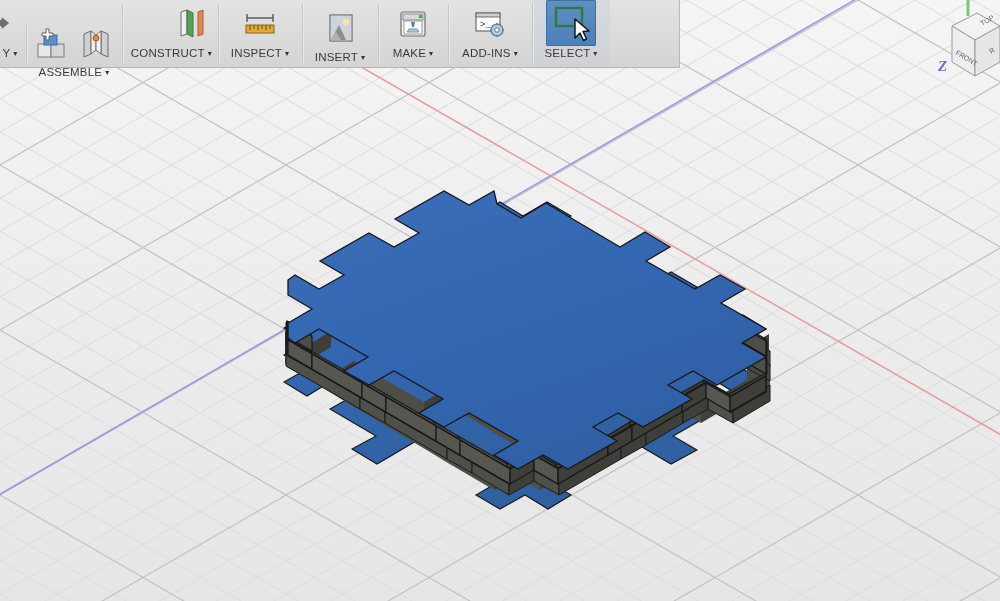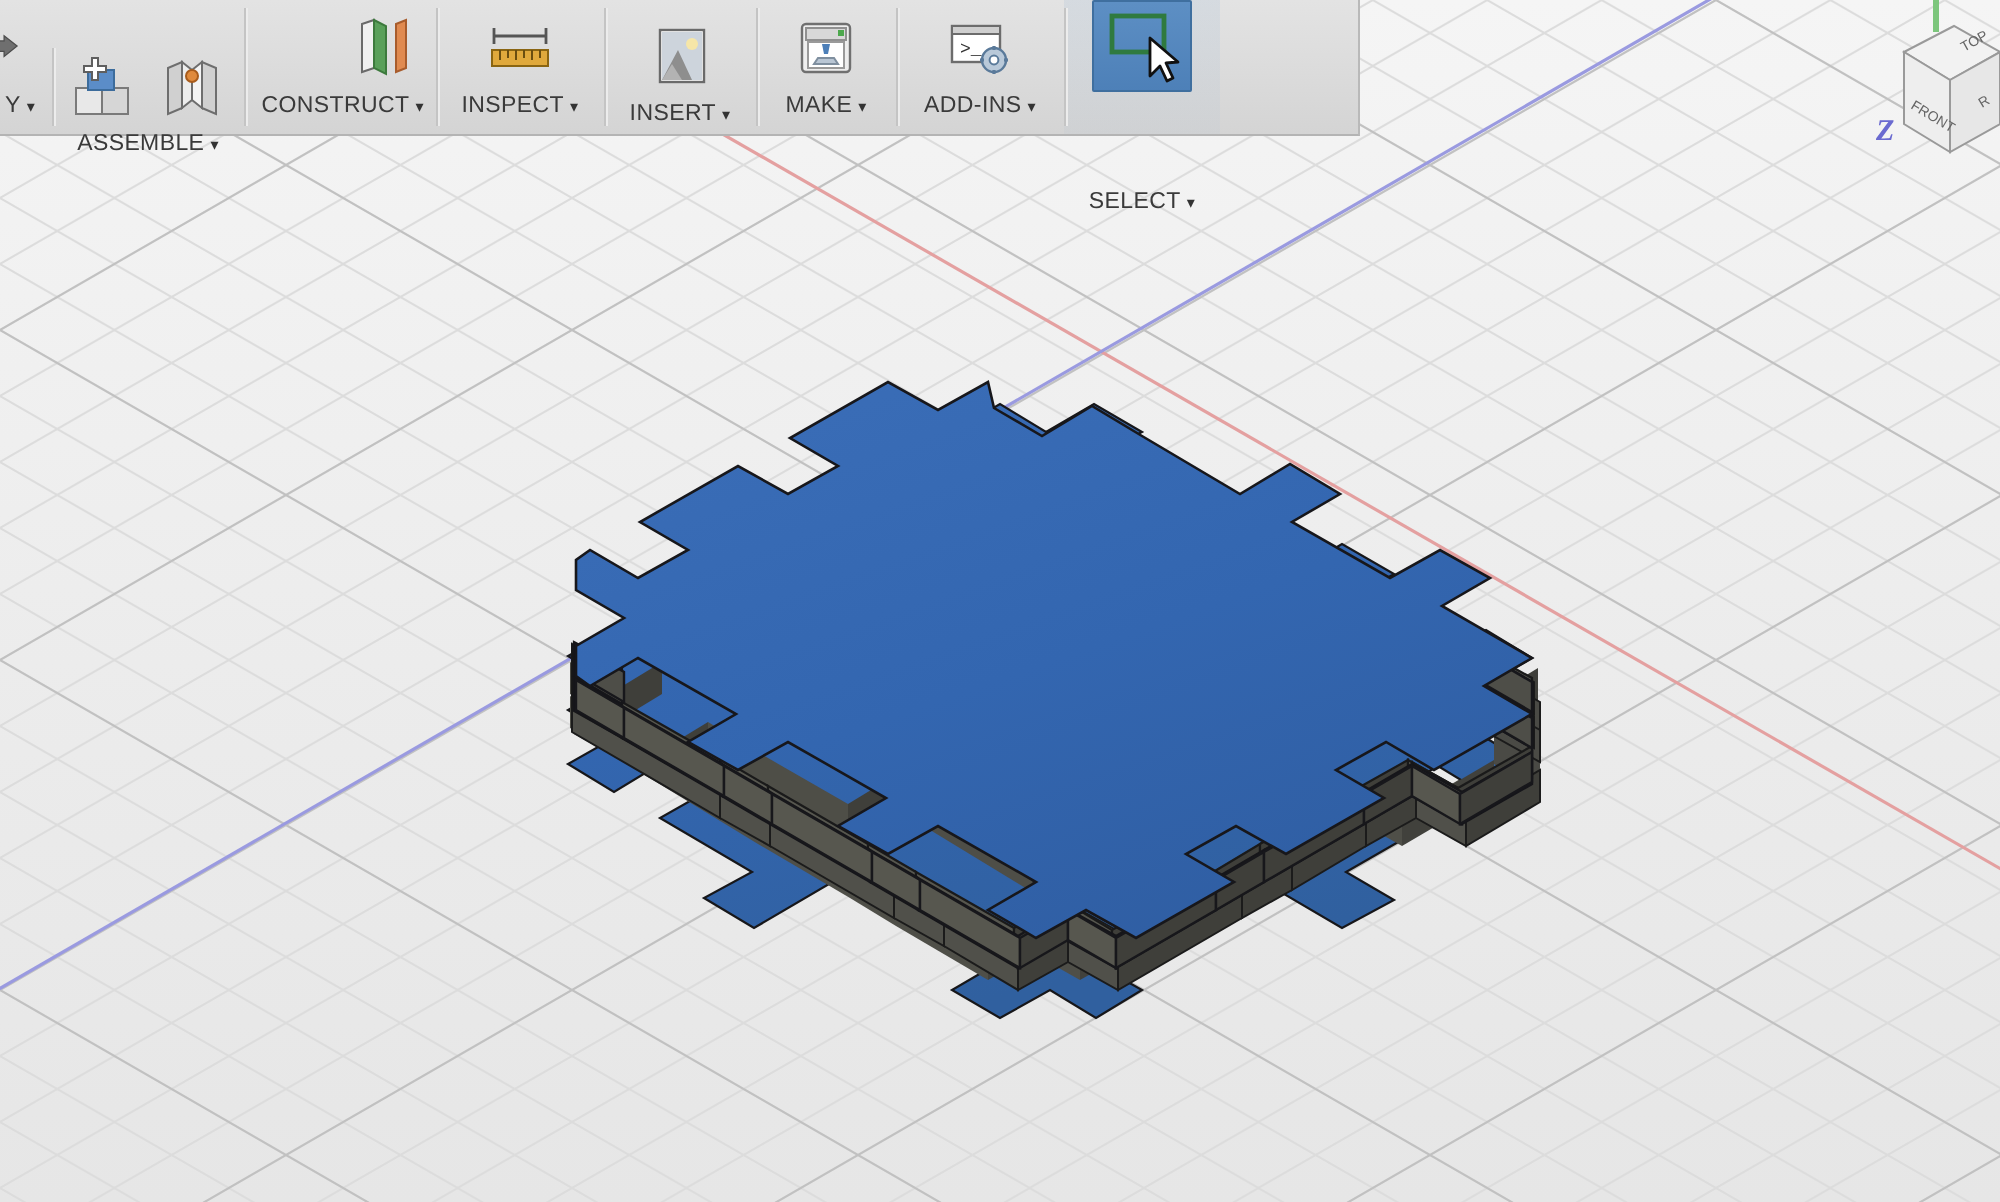--- a/index.html
+++ b/index.html
@@ -46,21 +46,21 @@
     display:flex; align-items:center; gap:3px;
   }
   .caret { font-size:8px; color:#333; line-height:8px; position:relative; top:1px; }
   .icobox { width:40px; height:42px; display:flex; align-items:center; justify-content:center; }
   .icobox.sel {
     background:linear-gradient(#5d8fc4 0%, #4d80b8 100%);
     border:1px solid #3f6f9f;
     border-radius:1px;
     width:50px; height:46px;
   }
-  .tb-group.selected { background:linear-gradient(rgba(93,143,196,.10), rgba(93,143,196,.04));gap:48px; }
+  .tb-group.selected { background:linear-gradient(rgba(93,143,196,.10), rgba(93,143,196,.04)); }
 
   
   #viewcube { position:absolute; right:0px; top:-4px; width:110px; height:104px; }
   #axisZ {
     position:absolute; left:938px; top:58px;
     font-size:15px; font-weight:bold; color:#6a6ad0;
     font-family:"Liberation Serif", serif; font-style:italic;
   }
 
   .nosel { user-select:none; }

